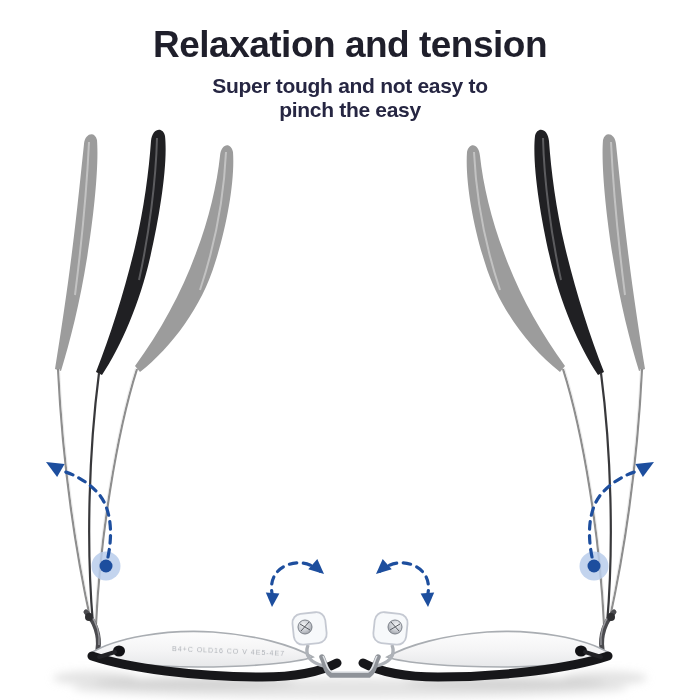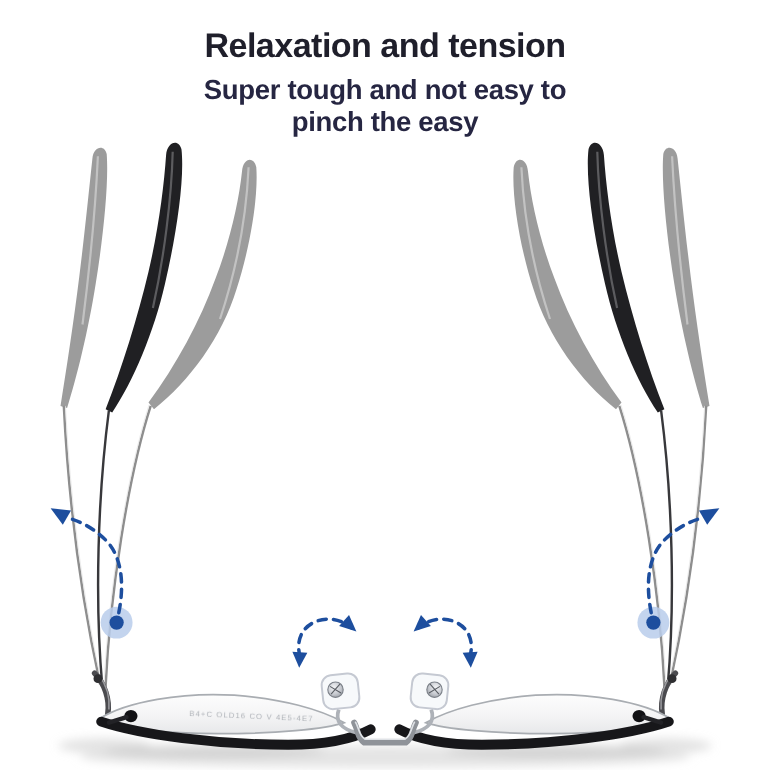--- a/index.html
+++ b/index.html
@@ -6,26 +6,26 @@
   body{
     width:700px;height:700px;overflow:hidden;
     background:var(--background,#fff);
     font-family:"Liberation Sans", sans-serif;
   }
   .stage{position:relative;width:700px;height:700px;background:var(--background,#fff);}
   .stage svg{position:absolute;inset:0;}
   header{position:absolute;top:0;left:0;width:700px;text-align:center;z-index:2;}
   h1{
     margin:24px 0 0 0;
-    font-size:31px;font-weight:bold;letter-spacing:-0.5px;
+    font-size:37px;font-weight:bold;letter-spacing:-0.5px;
     color:var(--title-color,#1f1f2b);
   }
   h2{
     margin:8px 0 0 0;
-    font-size:25px;font-weight:bold;letter-spacing:-0.3px;line-height:1.16;
+    font-size:21px;font-weight:bold;letter-spacing:-0.3px;line-height:1.16;
     color:var(--subtitle-color,#262642);
   }
   
   .paddle-gray{fill:var(--temple-gray,#9c9c9c);}
   .paddle-black{fill:var(--temple-black,#202023);}
   .wire-gray{stroke:#8e8e8e;stroke-width:2.2;fill:none;}
   .wire-dark{stroke:#38383b;stroke-width:2.2;fill:none;}
   .wire-sheen{stroke:#e3e3e3;stroke-width:0.8;fill:none;opacity:.8;}
   .front-bar{stroke:var(--frame-black,#17171a);stroke-width:9;fill:none;stroke-linecap:round;}
   .arrow-path{stroke:var(--arrow-blue,#1d4e9e);stroke-width:3.2;fill:none;

